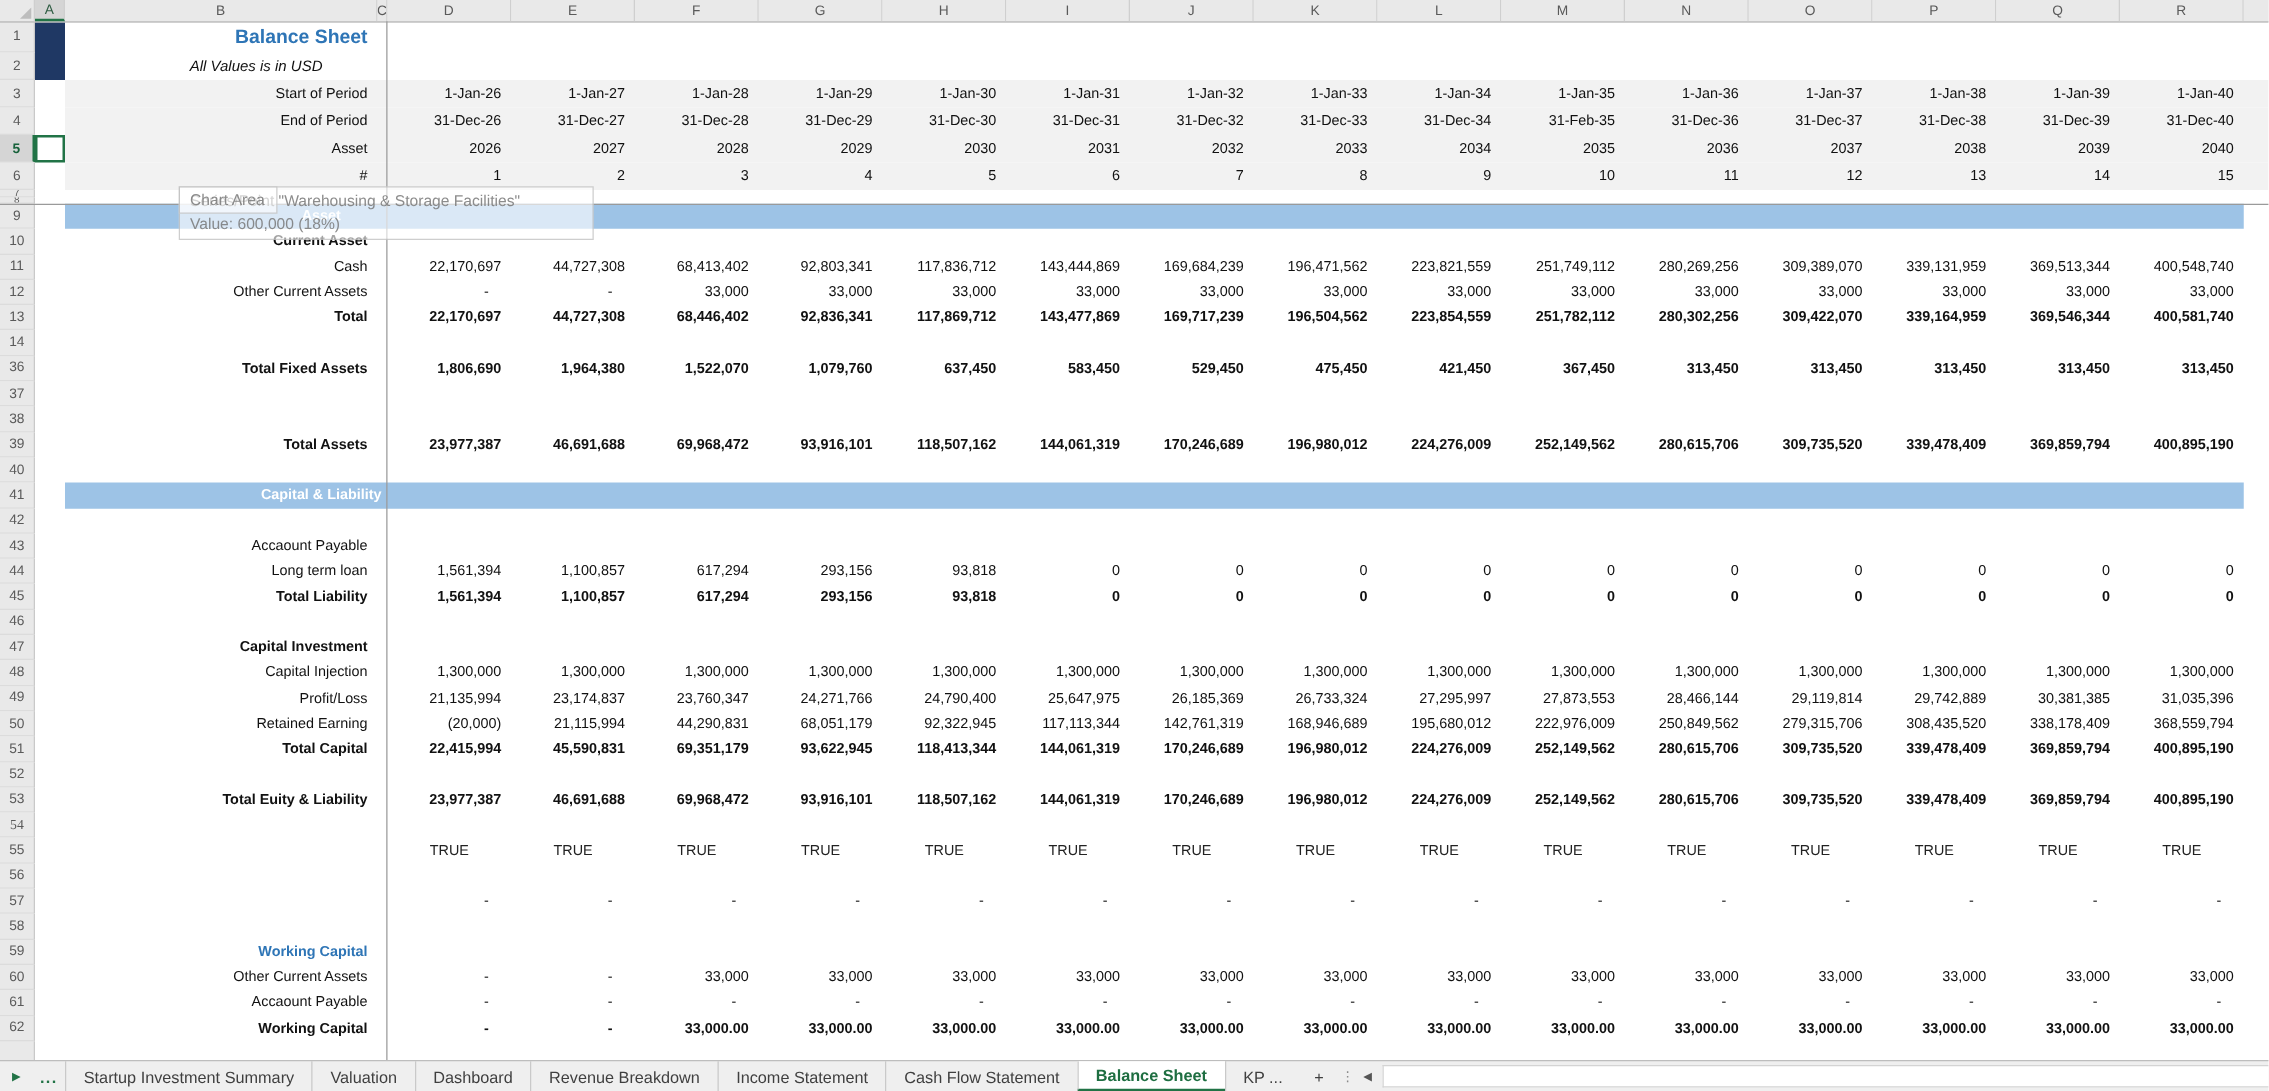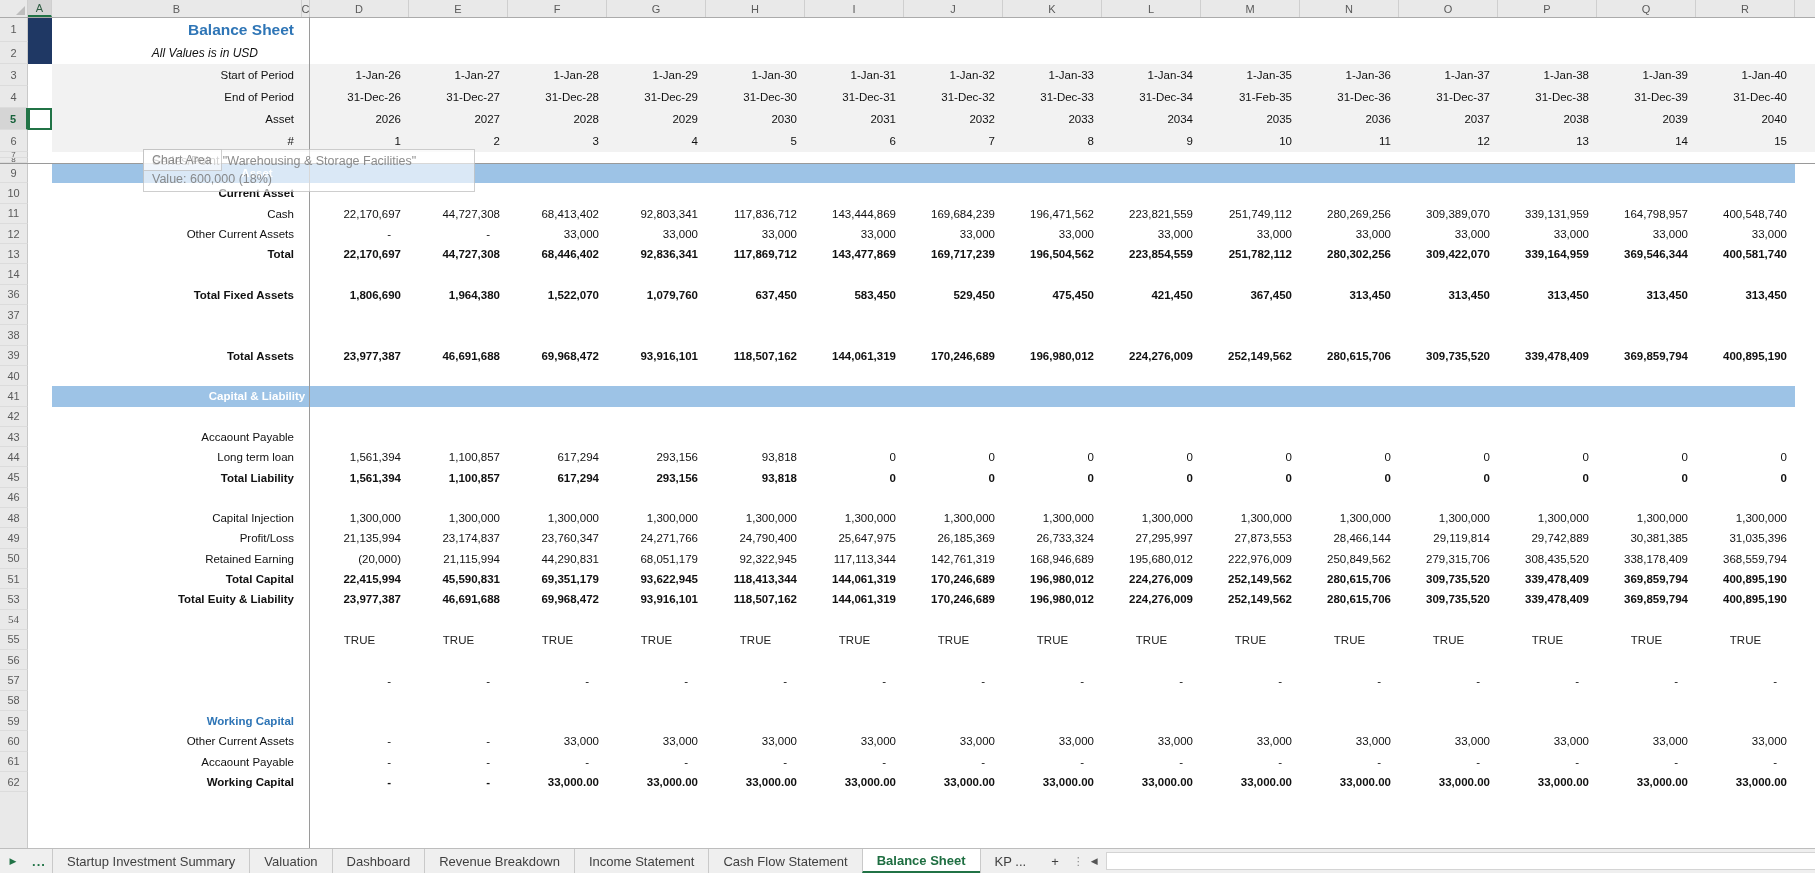--- a/index.html
+++ b/index.html
@@ -212,21 +212,21 @@
         <div class="cell" style="left: 607px;">92,803,341</div>
         <div class="cell" style="left: 706px;">117,836,712</div>
         <div class="cell" style="left: 805px;">143,444,869</div>
         <div class="cell" style="left: 904px;">169,684,239</div>
         <div class="cell" style="left: 1003px;">196,471,562</div>
         <div class="cell" style="left: 1102px;">223,821,559</div>
         <div class="cell" style="left: 1201px;">251,749,112</div>
         <div class="cell" style="left: 1300px;">280,269,256</div>
         <div class="cell" style="left: 1399px;">309,389,070</div>
         <div class="cell" style="left: 1498px;">339,131,959</div>
-        <div class="cell" style="left: 1597px;">164,798,957</div>
+        <div class="cell" style="left: 1597px;">369,513,344</div>
         <div class="cell" style="left: 1696px;">400,548,740</div>
       </div>
       <div class="row" style="height: 20.3px;">
         <div class="gut">12</div>
         <div class="lab">Other Current Assets</div>
         <div class="cell dash" style="left: 310px;">-</div>
         <div class="cell dash" style="left: 409px;">-</div>
         <div class="cell" style="left: 508px;">33,000</div>
         <div class="cell" style="left: 607px;">33,000</div>
         <div class="cell" style="left: 706px;">33,000</div>
@@ -357,20 +357,24 @@
         <div class="cell bold" style="left: 1300px;">0</div>
         <div class="cell bold" style="left: 1399px;">0</div>
         <div class="cell bold" style="left: 1498px;">0</div>
         <div class="cell bold" style="left: 1597px;">0</div>
         <div class="cell bold" style="left: 1696px;">0</div>
       </div>
       <div class="row" style="height: 20.3px;">
         <div class="gut">46</div>
       </div>
       <div class="row" style="height: 20.3px;">
+        <div class="gut">47</div>
+        <div class="lab bold">Capital Investment</div>
+      </div>
+      <div class="row" style="height: 20.3px;">
         <div class="gut">48</div>
         <div class="lab">Capital Injection</div>
         <div class="cell" style="left: 310px;">1,300,000</div>
         <div class="cell" style="left: 409px;">1,300,000</div>
         <div class="cell" style="left: 508px;">1,300,000</div>
         <div class="cell" style="left: 607px;">1,300,000</div>
         <div class="cell" style="left: 706px;">1,300,000</div>
         <div class="cell" style="left: 805px;">1,300,000</div>
         <div class="cell" style="left: 904px;">1,300,000</div>
         <div class="cell" style="left: 1003px;">1,300,000</div>
@@ -431,20 +435,23 @@
         <div class="cell bold" style="left: 805px;">144,061,319</div>
         <div class="cell bold" style="left: 904px;">170,246,689</div>
         <div class="cell bold" style="left: 1003px;">196,980,012</div>
         <div class="cell bold" style="left: 1102px;">224,276,009</div>
         <div class="cell bold" style="left: 1201px;">252,149,562</div>
         <div class="cell bold" style="left: 1300px;">280,615,706</div>
         <div class="cell bold" style="left: 1399px;">309,735,520</div>
         <div class="cell bold" style="left: 1498px;">339,478,409</div>
         <div class="cell bold" style="left: 1597px;">369,859,794</div>
         <div class="cell bold" style="left: 1696px;">400,895,190</div>
+      </div>
+      <div class="row" style="height: 20.3px;">
+        <div class="gut">52</div>
       </div>
       <div class="row" style="height: 20.3px;">
         <div class="gut">53</div>
         <div class="lab bold">Total Euity &amp; Liability</div>
         <div class="cell bold" style="left: 310px;">23,977,387</div>
         <div class="cell bold" style="left: 409px;">46,691,688</div>
         <div class="cell bold" style="left: 508px;">69,968,472</div>
         <div class="cell bold" style="left: 607px;">93,916,101</div>
         <div class="cell bold" style="left: 706px;">118,507,162</div>
         <div class="cell bold" style="left: 805px;">144,061,319</div>

